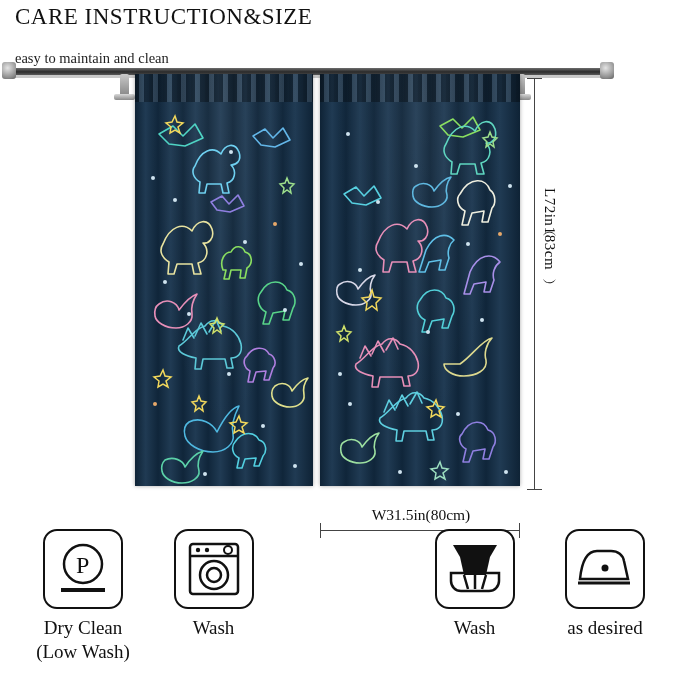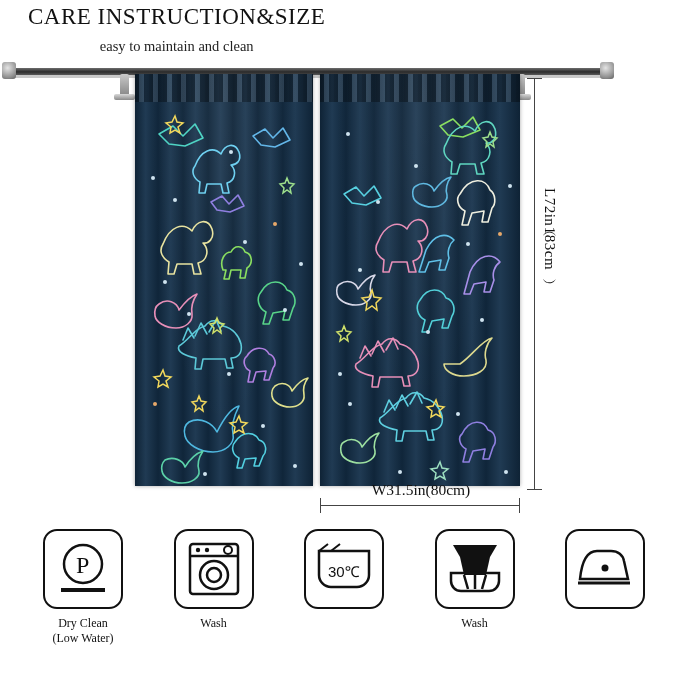--- a/index.html
+++ b/index.html
@@ -7,31 +7,31 @@
     width: 679px;
     height: 675px;
     background: #ffffff;
     font-family: "Liberation Serif", serif;
     color: #1a1a1a;
     overflow: hidden;
     position: relative;
   }
 
   
-  #header { position:absolute; left:28px; top:4px;text-align:center; }
+  #header { position:absolute; left:15px; top:4px; }
   #title {
     font-size: 23px;
     letter-spacing: 0.5px;
     color: #111;
     white-space: nowrap;
   }
   #subtitle {
     font-size: 14.5px;
     color: #222;
-    margin-top: 8px;
+    margin-top: 20px;
     white-space: nowrap;
   }
 
   
   #scene { position:absolute; left:0; top:62px; width:679px; height:440px; }
 
   
   #rod-bar {
     position:absolute; left:8px; top:6px; width:600px; height:7px;
     background: linear-gradient(#6d6d6d,#2c2c2c 55%,#5a5a5a);
@@ -109,41 +109,41 @@
     position:absolute; width:15px; height:1px; background:#444; left:-7px;
   }
   #dim-v-label {
     position:absolute; left:6px; top:110px;
     font-size:15px; color:#111;
     writing-mode: vertical-rl;
     white-space:nowrap;
     letter-spacing:0.5px;
   }
 
-  #dim-h { position:absolute; left:320px; top:505px; width:200px; height:1px; }
+  #dim-h { position:absolute; left:320px; top:530px; width:200px; height:1px; }
   #dim-h-line { position:absolute; left:0; top:0; width:200px; height:1px; background:#444; }
   .dim-cap-v { position:absolute; width:1px; height:15px; background:#444; top:-7px; }
   #dim-h-label {
     position:absolute; top:-24px; left:-4px; width:210px; text-align:center;
     font-size:15.5px; color:#111; white-space:nowrap;
   }
 
   
   #care-row {
     position:absolute; left:24px; top:529px; width:640px; height:140px;
     display:flex; justify-content:space-between;
   }
   .care-item { width:118px; text-align:center; }
   .care-box {
     width:76px; height:76px; margin:0 auto;
     border:2.5px solid #111; border-radius:14px;
     position:relative; background:#fff;
   }
   .care-label {
-    margin-top:7px; font-size:12px; line-height:1.25; color:#111;
+    margin-top:7px; font-size:19px; line-height:1.25; color:#111;
     font-family:"Liberation Serif", serif;
   }
   .care-box svg { position:absolute; left:0; top:0; }
 </style>
 </head>
 <body>
 
 <div id="header">
   <div id="title">CARE INSTRUCTION&amp;SIZE</div>
   <div id="subtitle">easy to maintain and clean</div>
@@ -285,21 +285,21 @@
   <div class="care-item">
     <div class="care-box">
       <svg width="76" height="76" viewBox="0 0 76 76">
         <circle cx="38" cy="33" r="19" fill="none" stroke="#111" stroke-width="2.5"></circle>
         <text x="31" y="42" font-family="Liberation Serif, serif" font-size="24" fill="#111">P</text>
         <rect x="16" y="57" width="44" height="4" fill="#111"></rect>
       </svg>
     </div>
     <div class="care-label">
       <div>Dry Clean</div>
-      <div>(Low Water)</div>
+      <div>(Low Wash)</div>
     </div>
   </div>
 
   <div class="care-item">
     <div class="care-box">
       <svg width="76" height="76" viewBox="0 0 76 76">
         <rect x="14" y="13" width="48" height="50" rx="3" fill="none" stroke="#111" stroke-width="2.5"></rect>
         <line x1="14" y1="25" x2="62" y2="25" stroke="#111" stroke-width="2.5"></line>
         <circle cx="22" cy="19" r="2.2" fill="#111"></circle>
         <circle cx="31" cy="19" r="2.2" fill="#111"></circle>
@@ -307,27 +307,20 @@
         <circle cx="38" cy="44" r="14" fill="none" stroke="#111" stroke-width="2.5"></circle>
         <circle cx="38" cy="44" r="7" fill="none" stroke="#111" stroke-width="2.5"></circle>
       </svg>
     </div>
     <div class="care-label">
       <div>Wash</div>
     </div>
   </div>
 
   <div class="care-item">
-    <div class="care-box">
-      <svg width="76" height="76" viewBox="0 0 76 76">
-        <path d="M13 20 h50 v24 a12 12 0 0 1 -12 12 h-26 a12 12 0 0 1 -12 -12 z" fill="none" stroke="#111" stroke-width="2.5"></path>
-        <path d="M13 20 l9 -7 M25 20 l9 -7" stroke="#111" stroke-width="2"></path>
-        <text x="22" y="46" font-family="Liberation Sans, sans-serif" font-size="15" fill="#111">30℃</text>
-      </svg>
-    </div>
   </div>
 
   <div class="care-item">
     <div class="care-box">
       <svg width="76" height="76" viewBox="0 0 76 76">
         <path d="M16 14 h44 l-7 12 h-30 z" fill="#111"></path>
         <path d="M23 26 h30 l-4 18 h-22 z" fill="#111"></path>
         <path d="M14 42 h48 v8 a10 10 0 0 1 -10 10 h-28 a10 10 0 0 1 -10 -10 z" fill="none" stroke="#111" stroke-width="2.5"></path>
         <path d="M27 44 l4 14 M38 44 l0 14 M49 44 l-4 14" stroke="#111" stroke-width="2.5"></path>
       </svg>
@@ -339,15 +332,16 @@
 
   <div class="care-item">
     <div class="care-box">
       <svg width="76" height="76" viewBox="0 0 76 76">
         <path d="M13 48 h48 l-4 -18 c-1 -6 -6 -10 -13 -10 h-14 c-9 0 -15 8 -17 28 z" fill="none" stroke="#111" stroke-width="2.5"></path>
         <line x1="11" y1="52" x2="63" y2="52" stroke="#111" stroke-width="3"></line>
         <circle cx="38" cy="37" r="3.5" fill="#111"></circle>
       </svg>
     </div>
     <div class="care-label">
+      <div>as desired</div>
     </div>
   </div>
 </div>
 
 </body></html>

